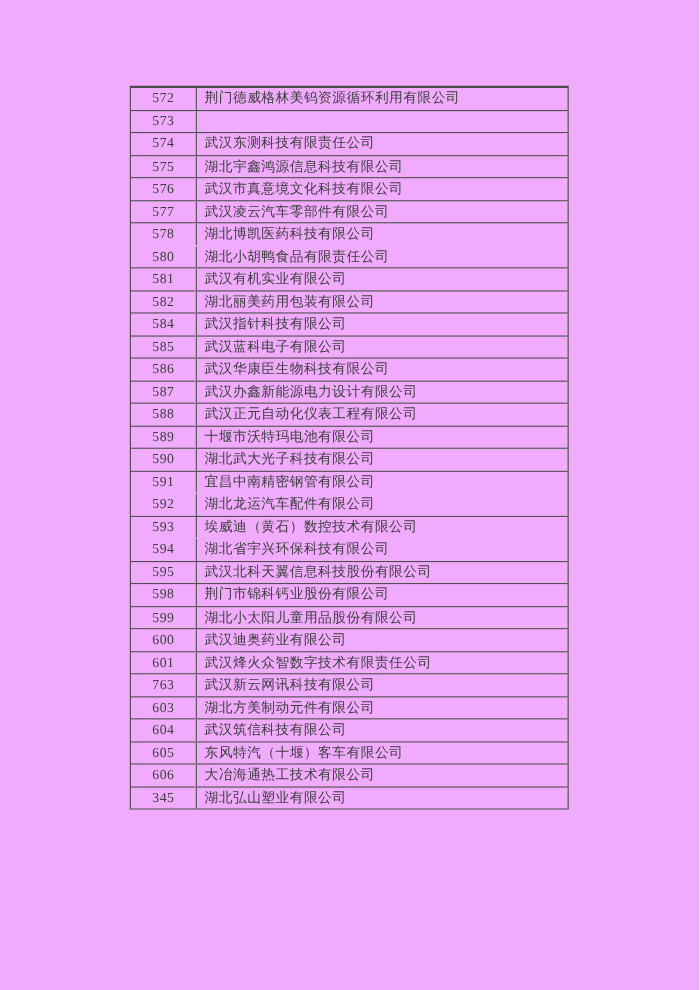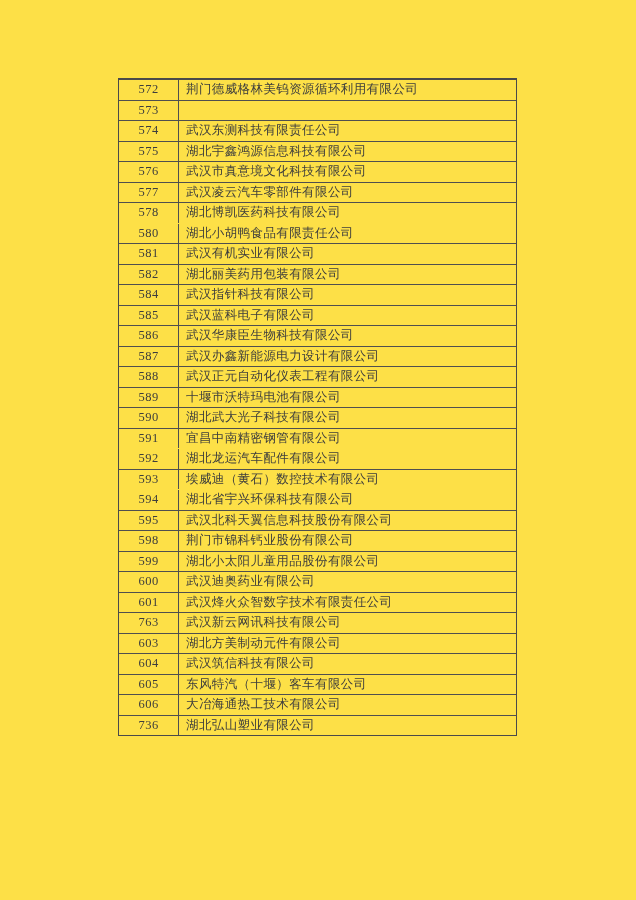--- a/index.html
+++ b/index.html
@@ -4,21 +4,21 @@
 <style>
   html, body {
     margin: 0;
     padding: 0;
     background: #ffffff;
   }
   .page {
     position: relative;
     width: 636px;
     height: 900px;
-    background: #fde047;
+    background: #f0abfc;
     font-family: "Liberation Serif", "DejaVu Serif", serif;
     overflow: hidden;
   }
   .doc-table {
     position: absolute;
     left: 118px;
     top: 78px;
     width: 399px;
     border: 1px solid #4a4a4a;
     border-top-width: 2px;
@@ -215,17 +215,17 @@
     <div class="cell-num">605</div>
     <div class="cell-name">东风特汽（十堰）客车有限公司</div>
   </div>
 
   <div class="trow">
     <div class="cell-num">606</div>
     <div class="cell-name">大冶海通热工技术有限公司</div>
   </div>
 
   <div class="trow">
-    <div class="cell-num">736</div>
+    <div class="cell-num">345</div>
     <div class="cell-name">湖北弘山塑业有限公司</div>
   </div>
 </div>
 </div>
 
 </body></html>

